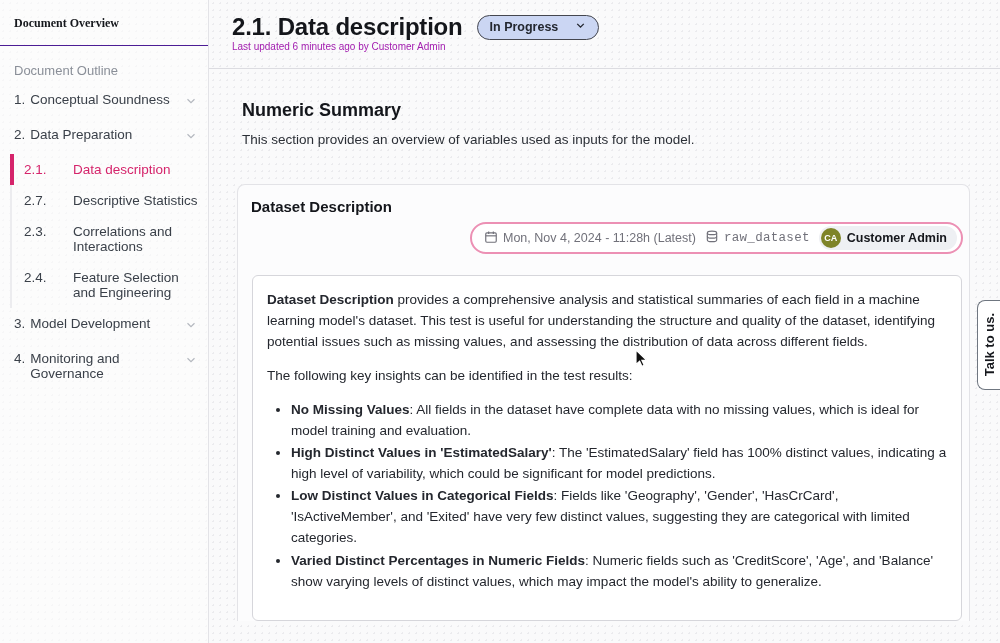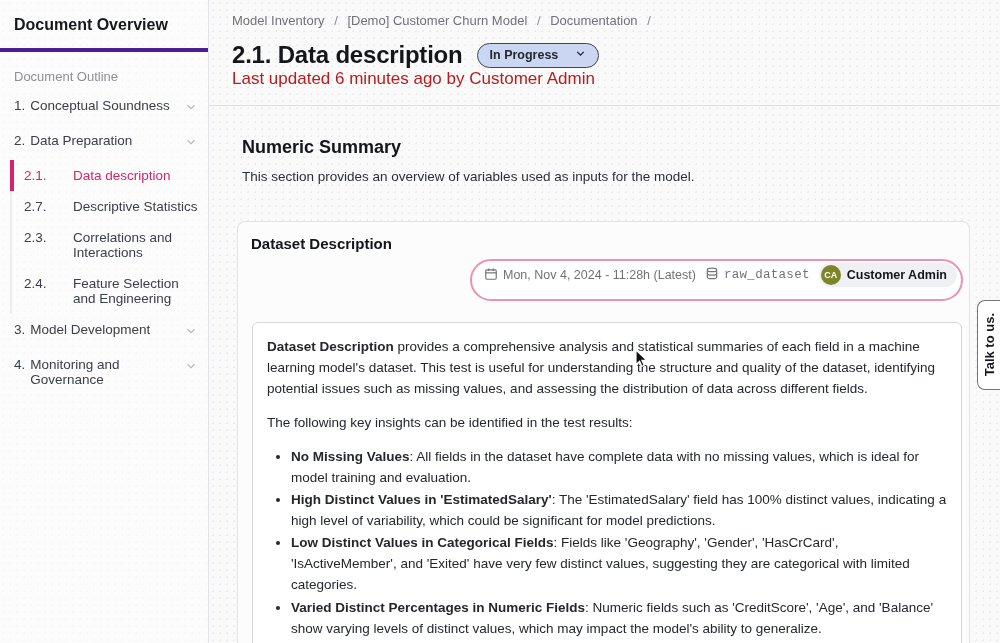--- a/index.html
+++ b/index.html
@@ -12,22 +12,22 @@
     background-image:radial-gradient(circle,#ebebee 1px,transparent 1px);
     background-size:7px 7px;
   }
 
   
   .sidebar {
     position:absolute; left:0; top:0; width:209px; height:100%;
     border-right:1px solid #e3e3e7; background:rgba(253,253,253,.6);
   }
   .sidebar-title {
-    font-size:16px; font-weight:bold; color:#16181d;
-    padding:16px 14px 14px 14px; border-bottom:4px solid #4c1d95;
+    font-size:12px; font-weight:bold; color:#16181d;
+    padding:16px 14px 14px 14px; border-bottom:1px solid #4c1d95;font-family:Liberation Serif, serif;
   }
   .outline-label { font-size:13px; color:#8a8f98; padding:17px 14px 6px 14px; }
   .nav-item {
     display:flex; align-items:flex-start; gap:5px;
     padding:8px 10px 8px 14px; font-size:13.5px; color:#3a4049; cursor:pointer;
   }
   .nav-item .num { flex:0 0 auto; }
   .nav-item .lbl { flex:1 1 auto; }
   .nav-item .chev { flex:0 0 auto; margin-top:2px; }
   .sub-list { margin-left:10px; }
@@ -49,39 +49,39 @@
   .breadcrumb .crumb { cursor:pointer; }
   .breadcrumb .sep { margin:0 6px; color:#8a8f98; }
   .title-row { display:flex; align-items:center; gap:14px; }
   .page-title { font-size:24px; font-weight:bold; color:#14161b; letter-spacing:-.2px; }
   .status-badge {
     display:inline-flex; align-items:center; gap:16px;
     background:#cbd6f3; border:1px solid #44464f; border-radius:999px;
     padding:3px 11px 4px 12px; font-size:12.5px; font-weight:bold; color:#23272f;
     cursor:pointer;
   }
-  .last-updated { font-size:17px; color:#b91c1c; padding-bottom:16px; }
+  .last-updated { font-size:10px; color:#a21caf; padding-bottom:16px; }
   .main-divider { height:1px; background:#dcdce1; }
 
   .content { padding:31px 0 0 28px; }
   .section-title { font-size:18px; font-weight:bold; color:#14161b; margin-left:5px; }
   .section-desc { font-size:13.5px; color:#2b2f36; margin:11px 0 0 5px; }
 
   .card {
     width:733px; margin-top:37px;
     border:1px solid #e3e3e7; border-radius:8px 8px 0 0; border-bottom:none;
     background:#fcfcfd; min-height:415px;
     padding:13px 6px 0 13px;
   }
   .card-title { font-size:15px; font-weight:bold; color:#14161b; }
   .meta-row { display:flex; justify-content:flex-end; margin-top:7px; }
   .meta-pill {
     display:inline-flex; align-items:center; gap:9px;
     border:2px solid #ec90b4; border-radius:999px; background:#fff;
-    padding:2px 4px 12px 12px; cursor:pointer;text-align:center;
+    padding:2px 4px 2px 12px; cursor:pointer;text-align:center;
   }
   .meta-date, .meta-dataset { display:inline-flex; align-items:center; gap:5px;
     font-size:12.5px; color:#71717a; }
   .meta-dataset .ds-name { font-family:"Liberation Mono","DejaVu Sans Mono",monospace; font-size:12.5px; letter-spacing:.3px; }
   .user-chip {
     display:inline-flex; align-items:center; gap:6px;
     background:#eef0f3; border-radius:999px; padding:2px 10px 2px 2px;
   }
   .avatar {
     width:20px; height:20px; border-radius:50%; background:#7e8428;
@@ -172,28 +172,20 @@
     <span class="num">4.</span>
     <span class="lbl">Monitoring and Governance</span>
     <span class="chev"><svg class="chev-svg" width="14" height="14" viewBox="0 0 24 24" fill="none" stroke-width="2">
           <polyline points="6 9 12 15 18 9"></polyline>
         </svg></span>
   </div>
 </nav>
 
 <main class="main">
   <div class="main-header">
-    <div class="breadcrumb">
-      <span class="crumb">Model Inventory</span>
-      <span class="sep">/</span>
-      <span class="crumb">[Demo] Customer Churn Model</span>
-      <span class="sep">/</span>
-      <span class="crumb">Documentation</span>
-      <span class="sep">/</span>
-    </div>
     <div class="title-row">
       <h1 class="page-title">2.1. Data description</h1>
       <button class="status-badge">
         <span>In Progress</span>
         <span><svg width="13" height="13" viewBox="0 0 24 24" fill="none" stroke="#23272f" stroke-width="2.5">
               <polyline points="6 9 12 15 18 9"></polyline>
             </svg></span>
       </button>
     </div>
     <div class="last-updated">Last updated 6 minutes ago by Customer Admin</div>

